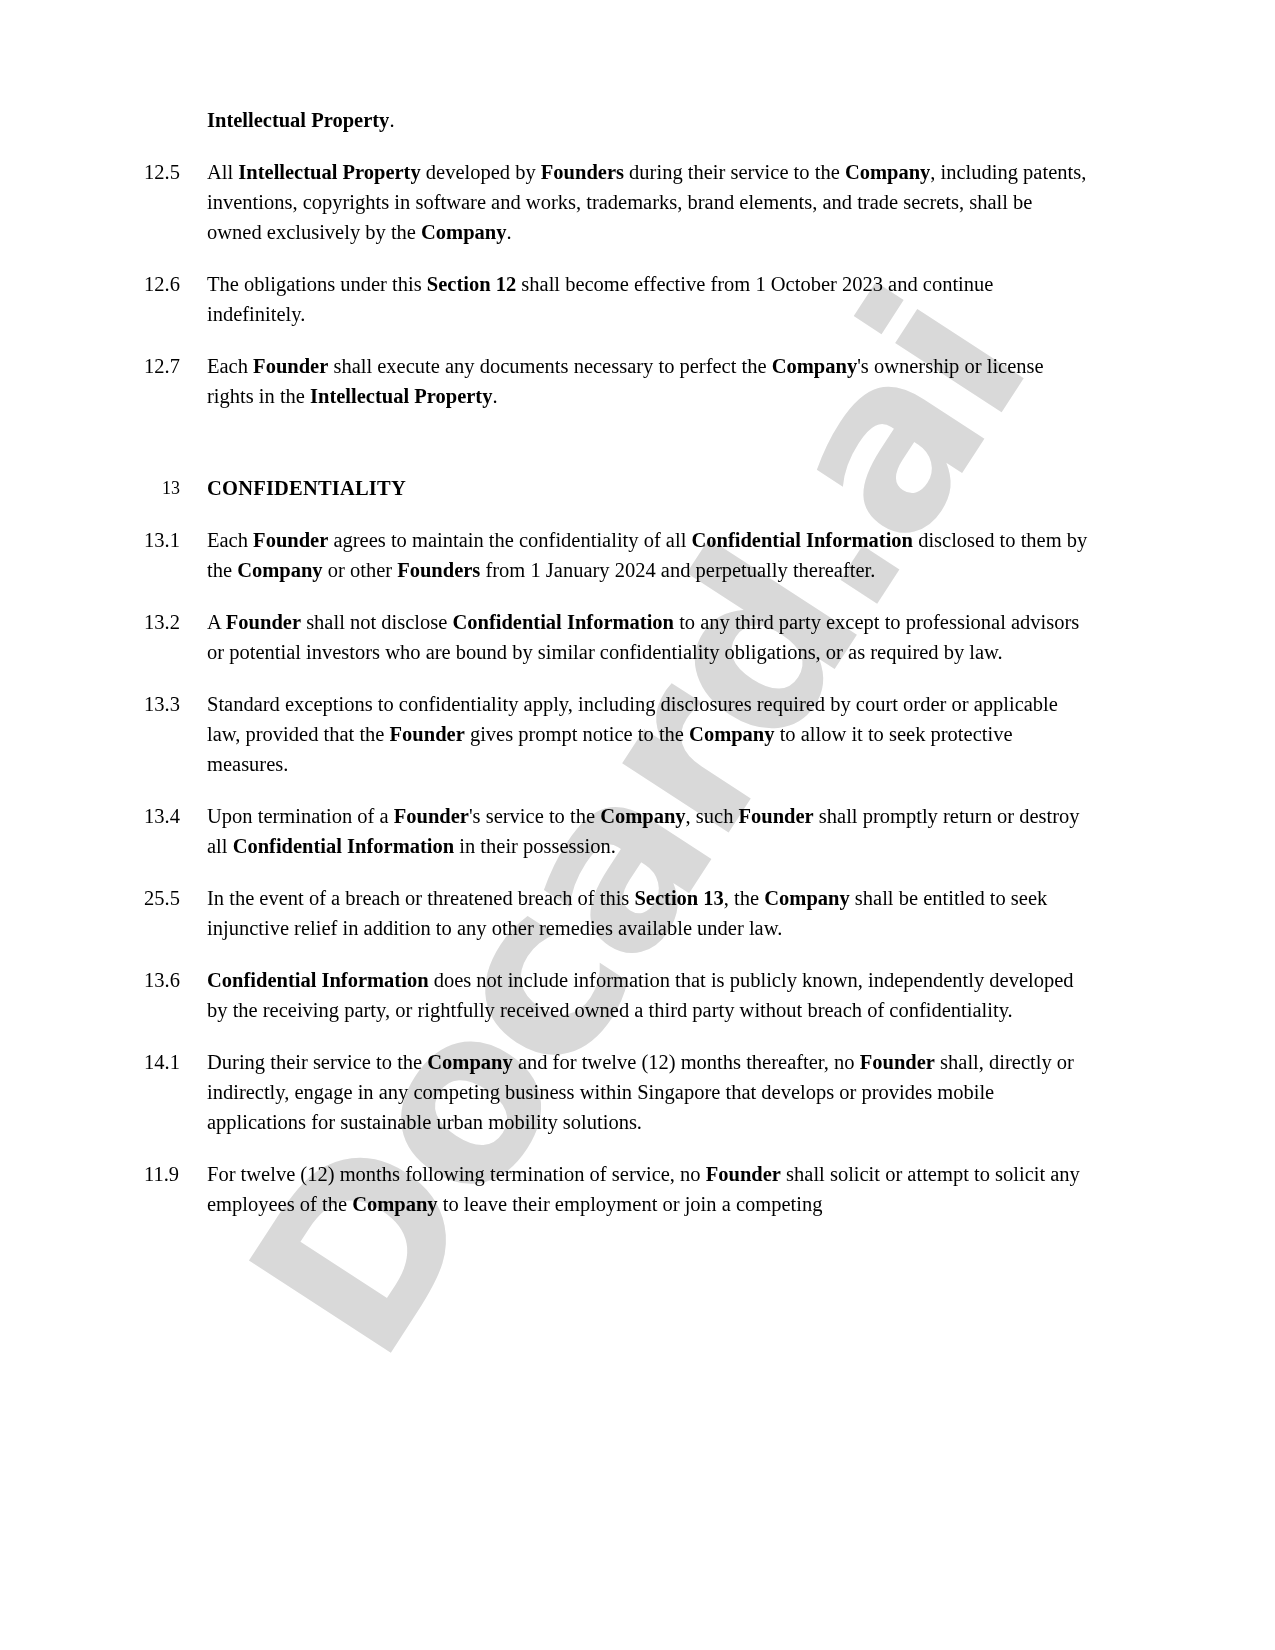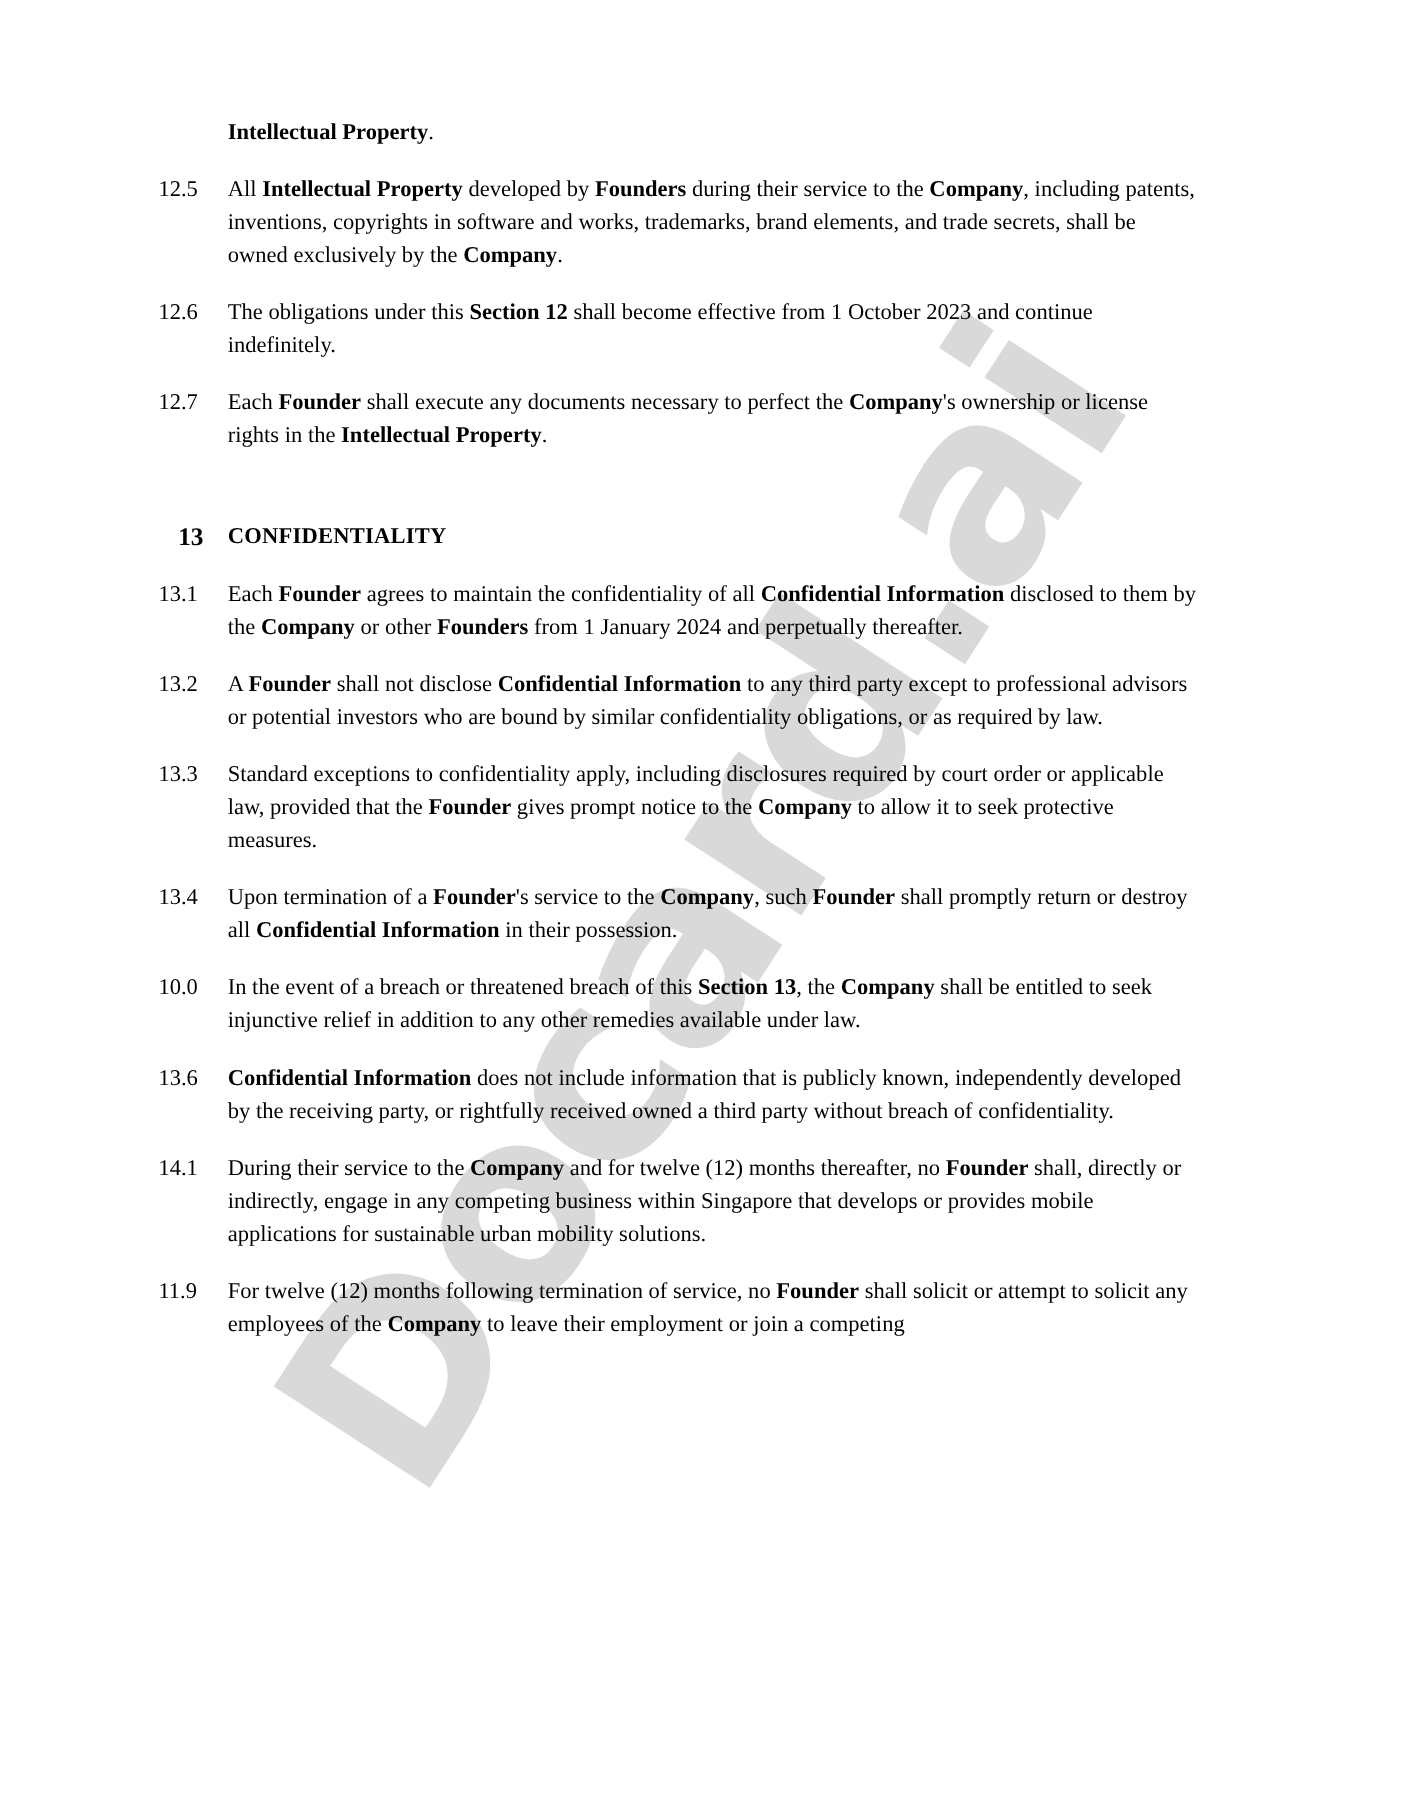--- a/index.html
+++ b/index.html
@@ -86,23 +86,23 @@
   .section-heading {
     display: flex;
     align-items: flex-start;
     margin-top: 62px;
     margin-bottom: 8px;
   }
   .section-heading .sec-num {
     flex: 0 0 63px;
     padding-left: 18px;
     box-sizing: border-box;
-    font-size: 23px;
+    font-size: 18px;
     line-height: 30px;
-    font-weight: bold;
+    font-weight: normal;
   }
   .section-heading .sec-title {
     flex: 1 1 auto;
     font-size: 20.5px;
     line-height: 30px;
     font-weight: bold;
     letter-spacing: 0.2px;
   }
   b, strong { font-weight: bold; }
 </style>
@@ -151,21 +151,21 @@
           </div>
           <div class="clause">
             <div class="clause-num">13.3</div>
             <div class="clause-text"><span>Standard exceptions to confidentiality apply, including disclosures required by court order or applicable law, provided that the </span><b>Founder</b><span> gives prompt notice to the </span><b>Company</b><span> to allow it to seek protective measures.</span></div>
           </div>
           <div class="clause">
             <div class="clause-num">13.4</div>
             <div class="clause-text"><span>Upon termination of a </span><b>Founder</b><span>'s service to the </span><b>Company</b><span>, such </span><b>Founder</b><span> shall promptly return or destroy all </span><b>Confidential Information</b><span> in their possession.</span></div>
           </div>
           <div class="clause">
-            <div class="clause-num">10.0</div>
+            <div class="clause-num">25.5</div>
             <div class="clause-text"><span>In the event of a breach or threatened breach of this </span><b>Section 13</b><span>, the </span><b>Company</b><span> shall be entitled to seek injunctive relief in addition to any other remedies available under law.</span></div>
           </div>
           <div class="clause">
             <div class="clause-num">13.6</div>
             <div class="clause-text"><b>Confidential Information</b><span> does not include information that is publicly known, independently developed by the receiving party, or rightfully received owned a third party without breach of confidentiality.</span></div>
           </div>
         </div>
 
 
       <div>

